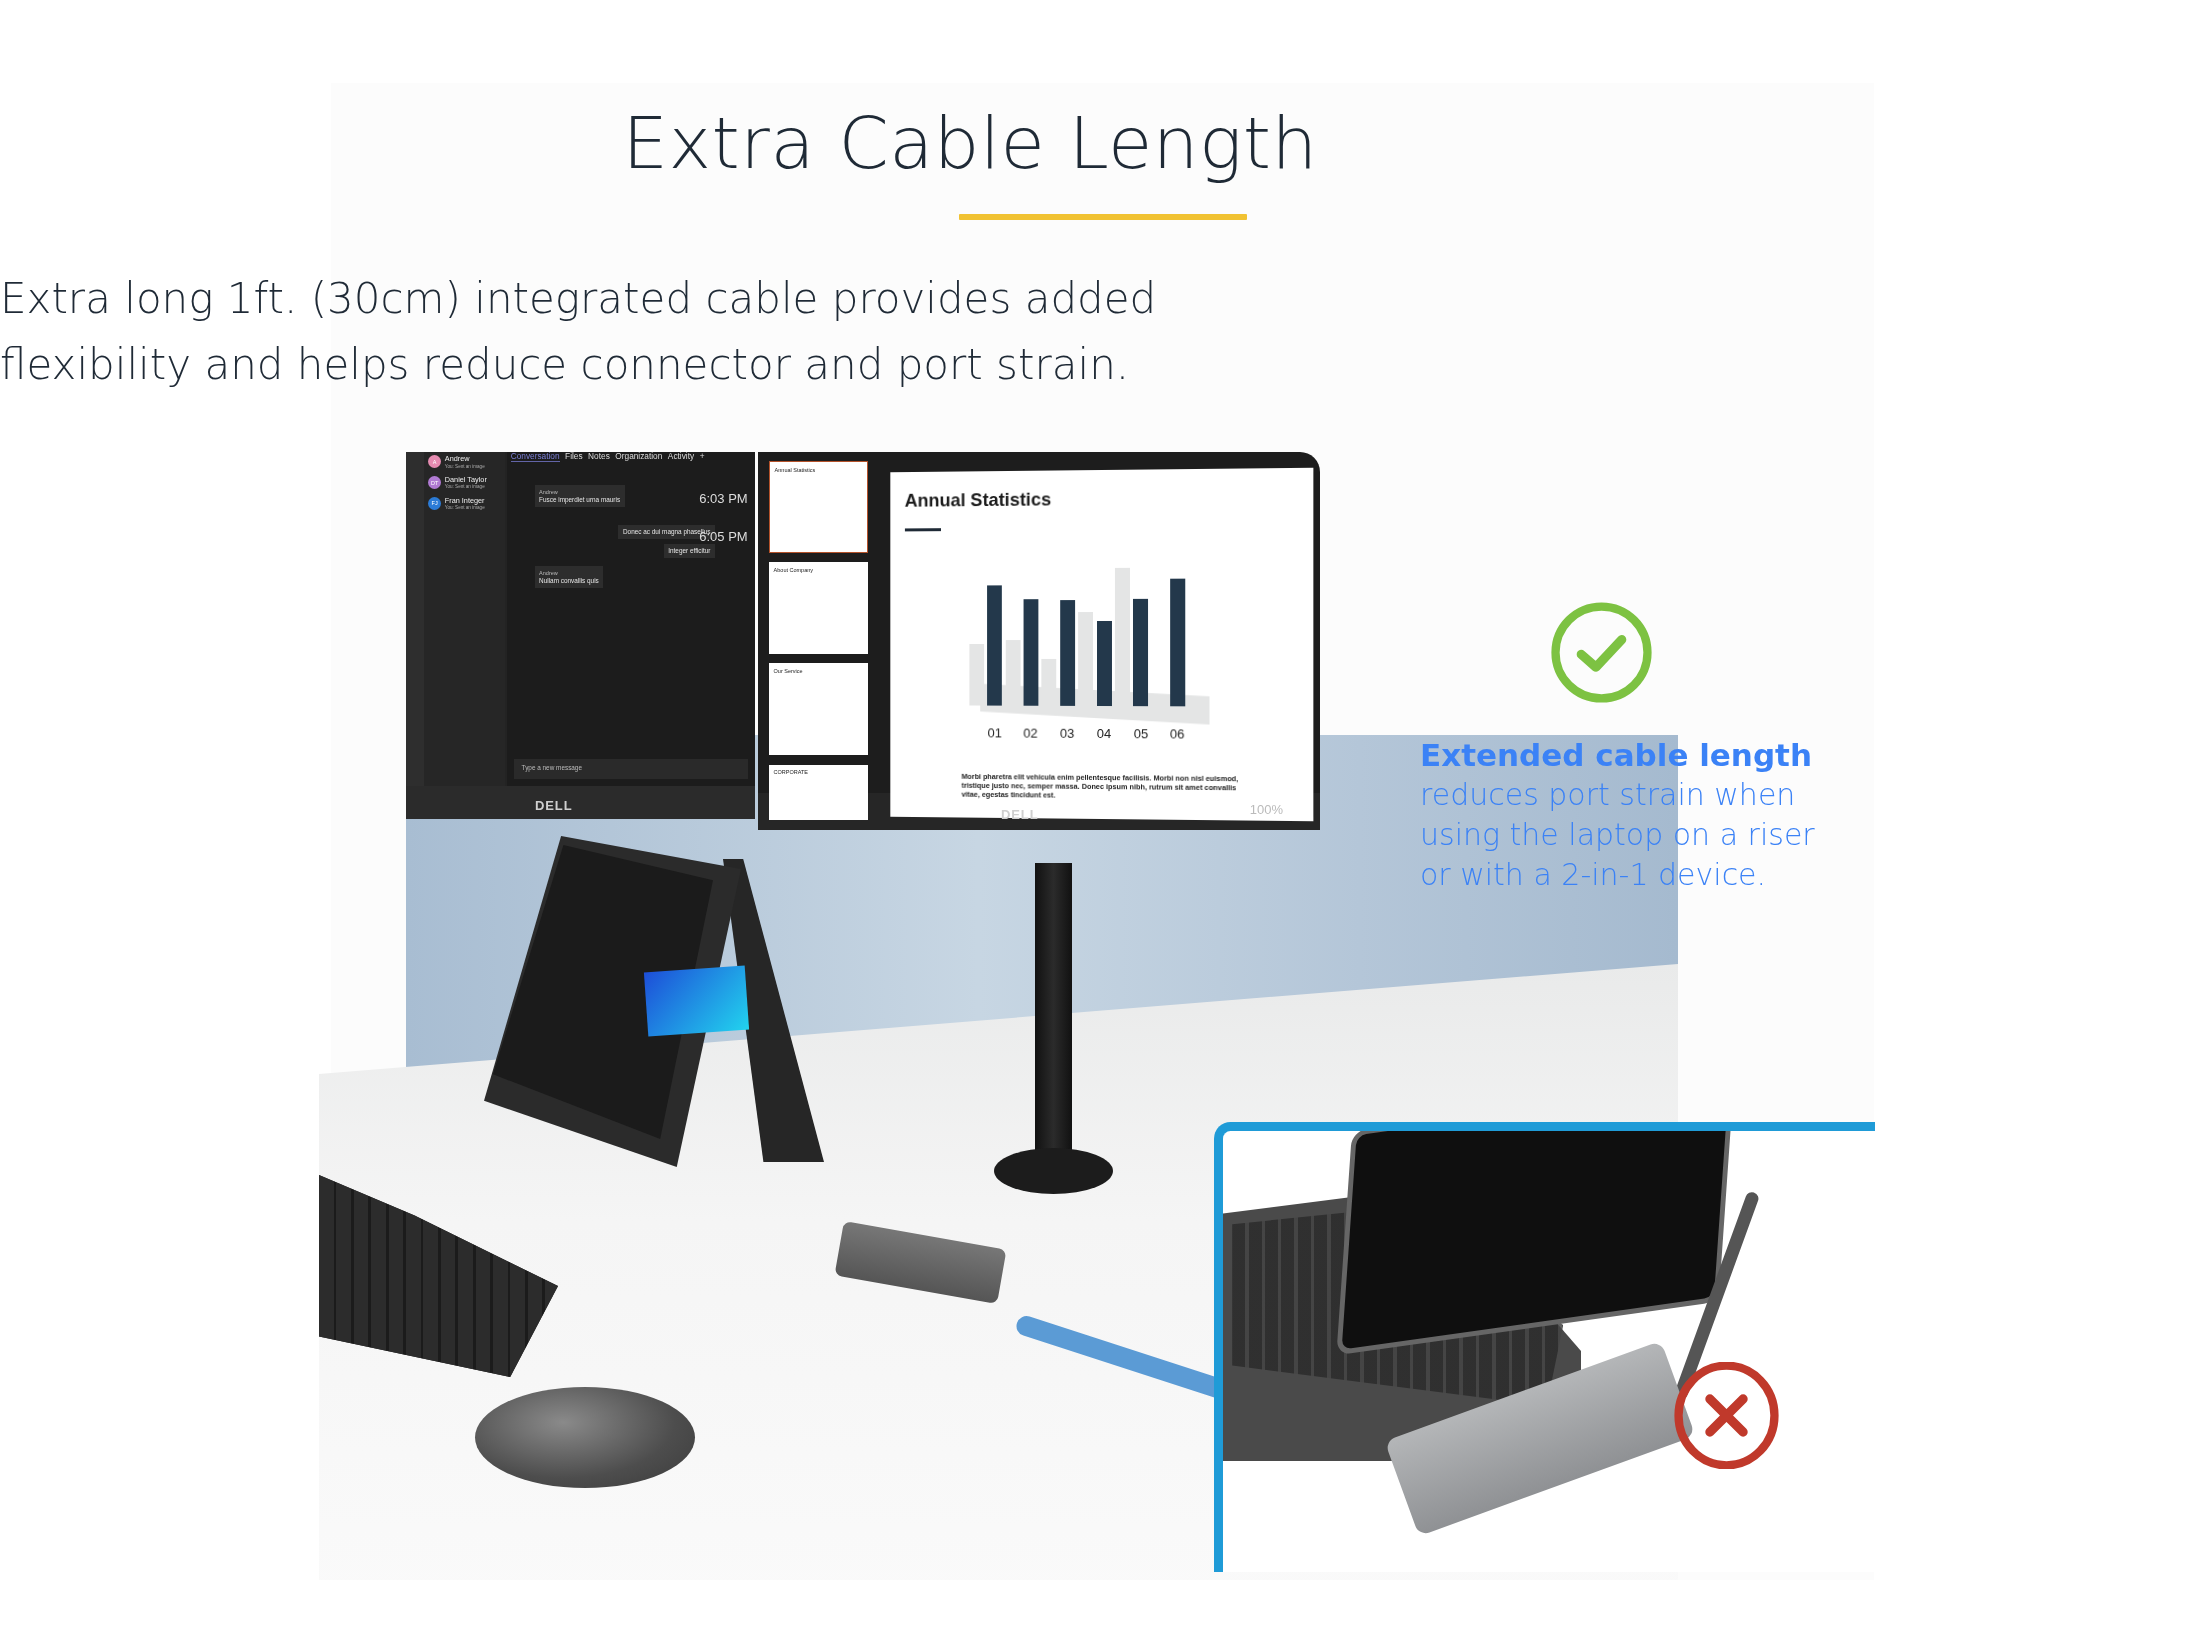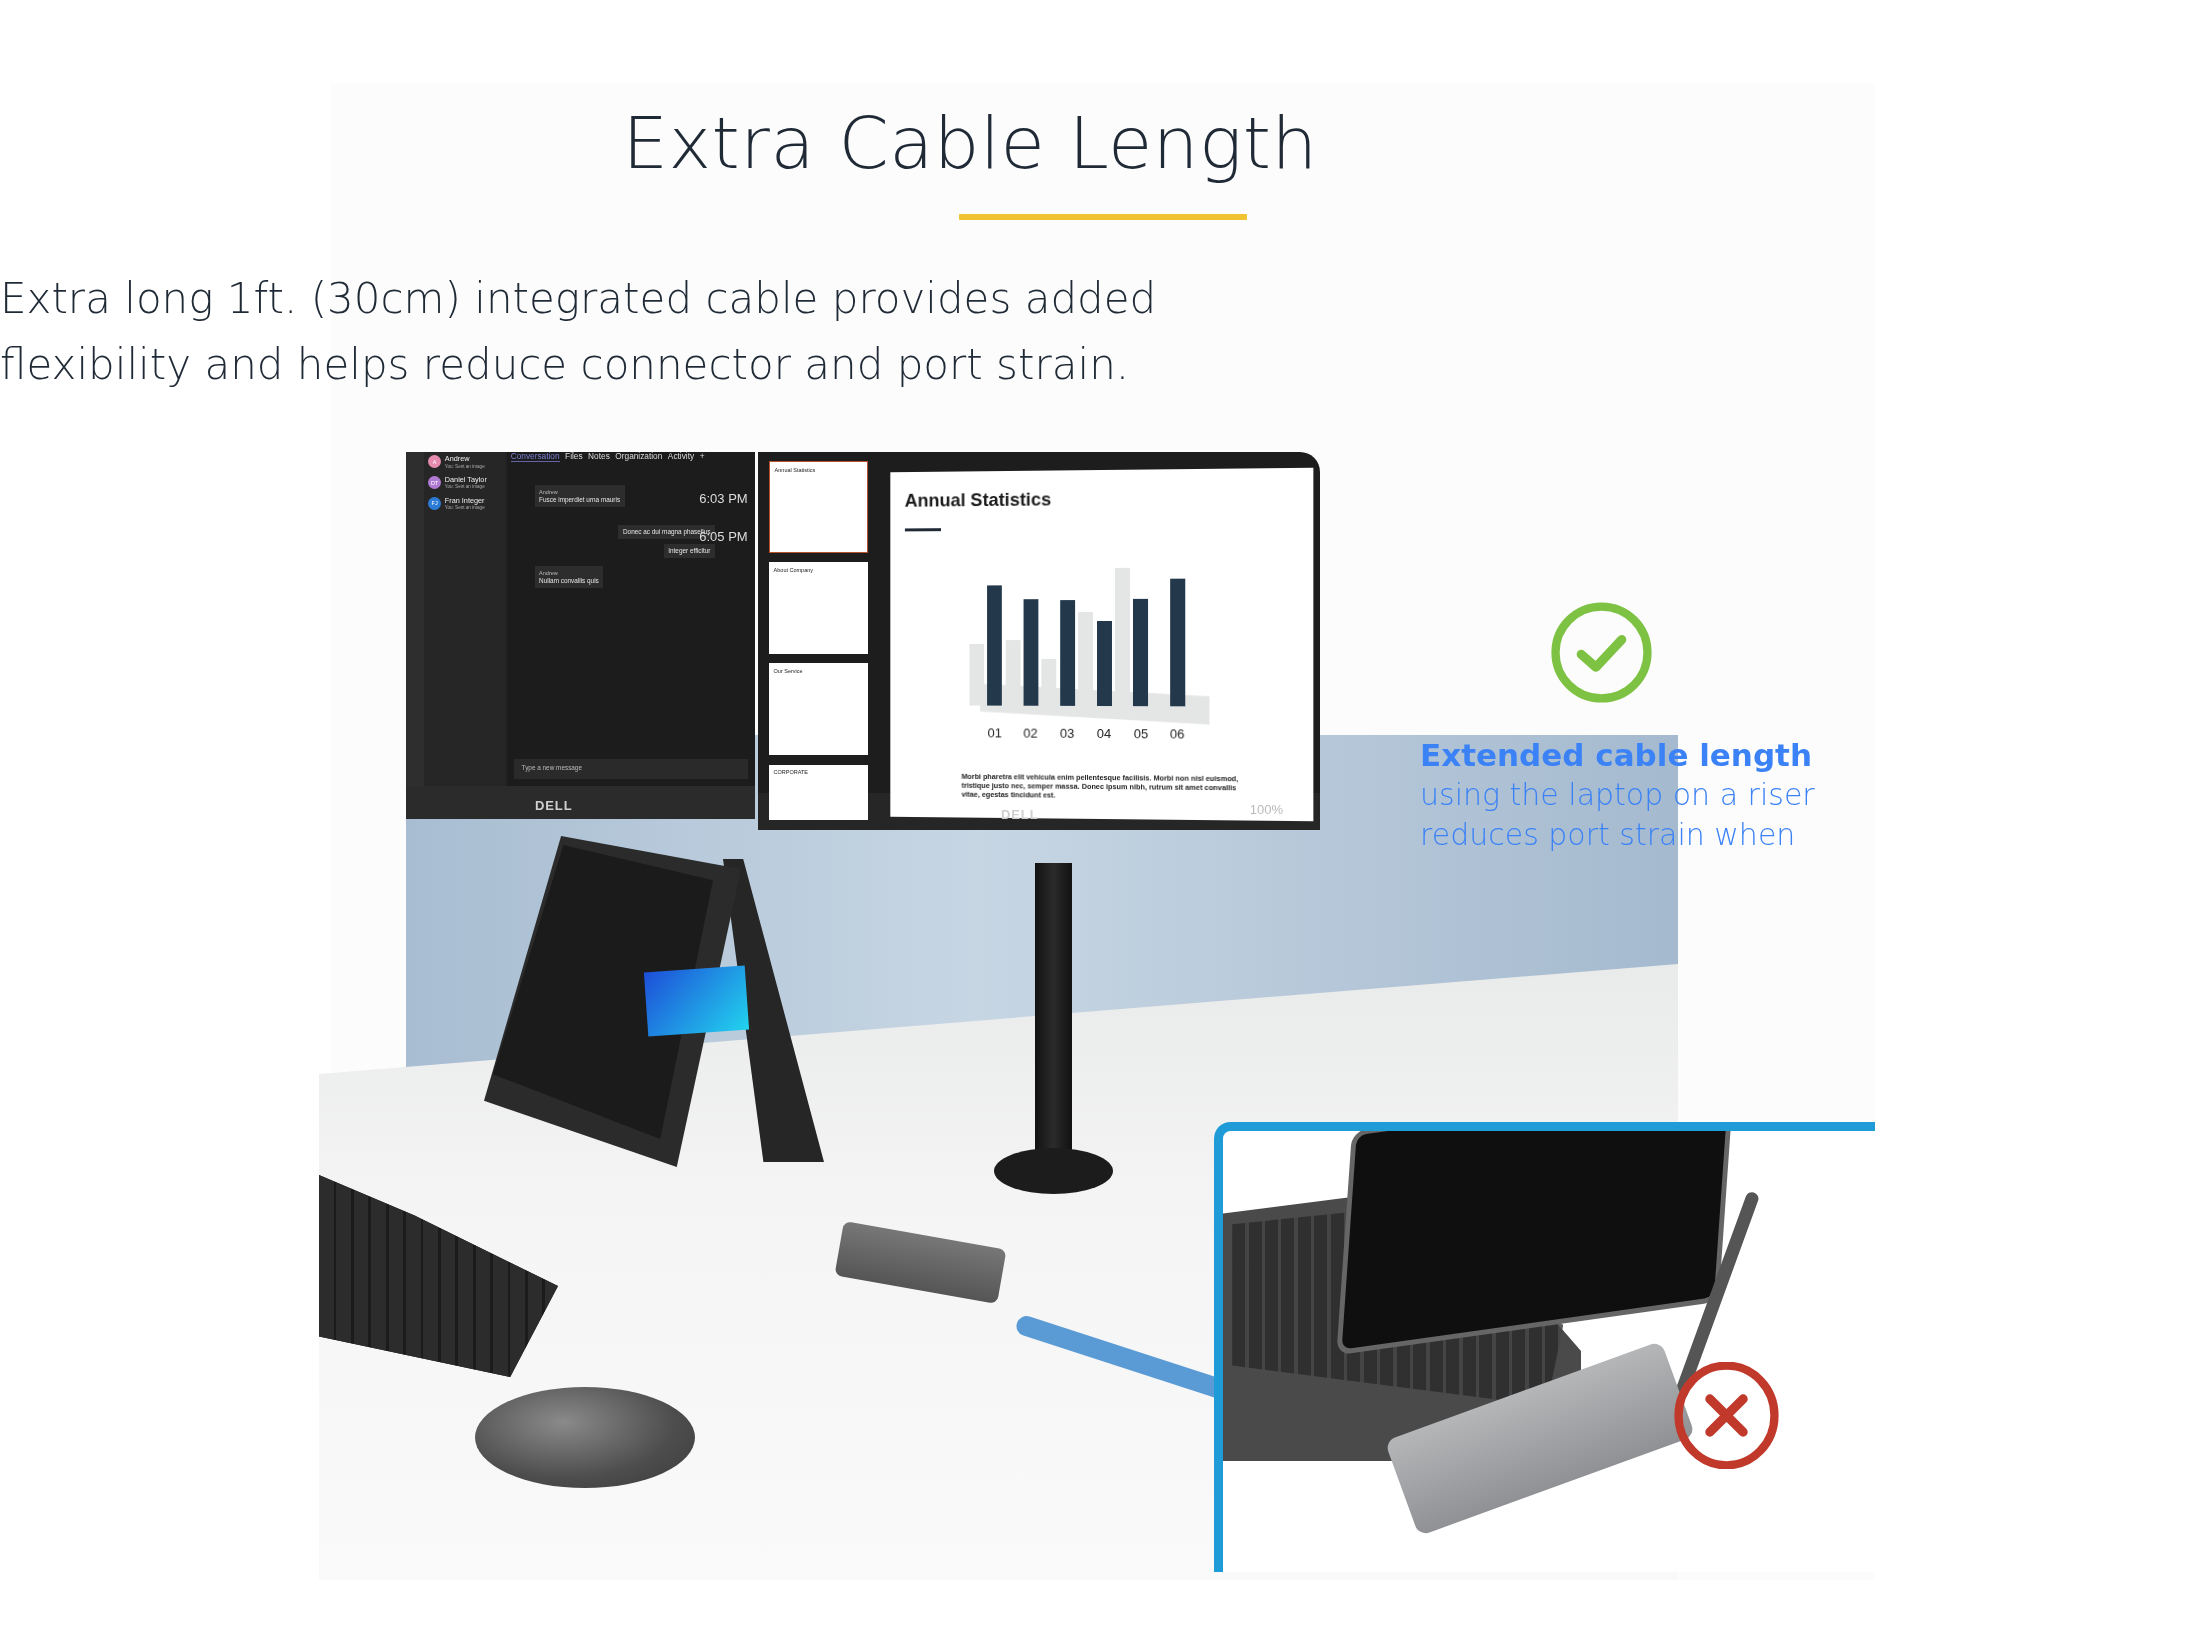--- a/index.html
+++ b/index.html
@@ -238,16 +238,17 @@
   <ellipse cx="58" cy="58" rx="52" ry="54" fill="none" stroke="#c0392b" stroke-width="9"></ellipse>
   <path d="M40 40 L76 76 M76 40 L40 76" stroke="#c0392b" stroke-width="10" stroke-linecap="round"></path>
 </svg>
 
 <svg class="check-icon" viewBox="0 0 112 112">
   <circle cx="56" cy="56" r="50" fill="none" stroke="#7dc242" stroke-width="9"></circle>
   <path d="M34 58 L50 72 L78 42" fill="none" stroke="#7dc242" stroke-width="10" stroke-linecap="round" stroke-linejoin="round"></path>
 </svg>
 <div class="feature">
   <div class="feature-head">Extended cable length</div>
+  <div class="feature-body">reduces port strain when</div>
   <div class="feature-body">using the laptop on a riser</div>
-  <div class="feature-body">reduces port strain when</div>
+  <div class="feature-body">or with a 2-in-1 device.</div>
 </div>
 
 
 </body></html>

